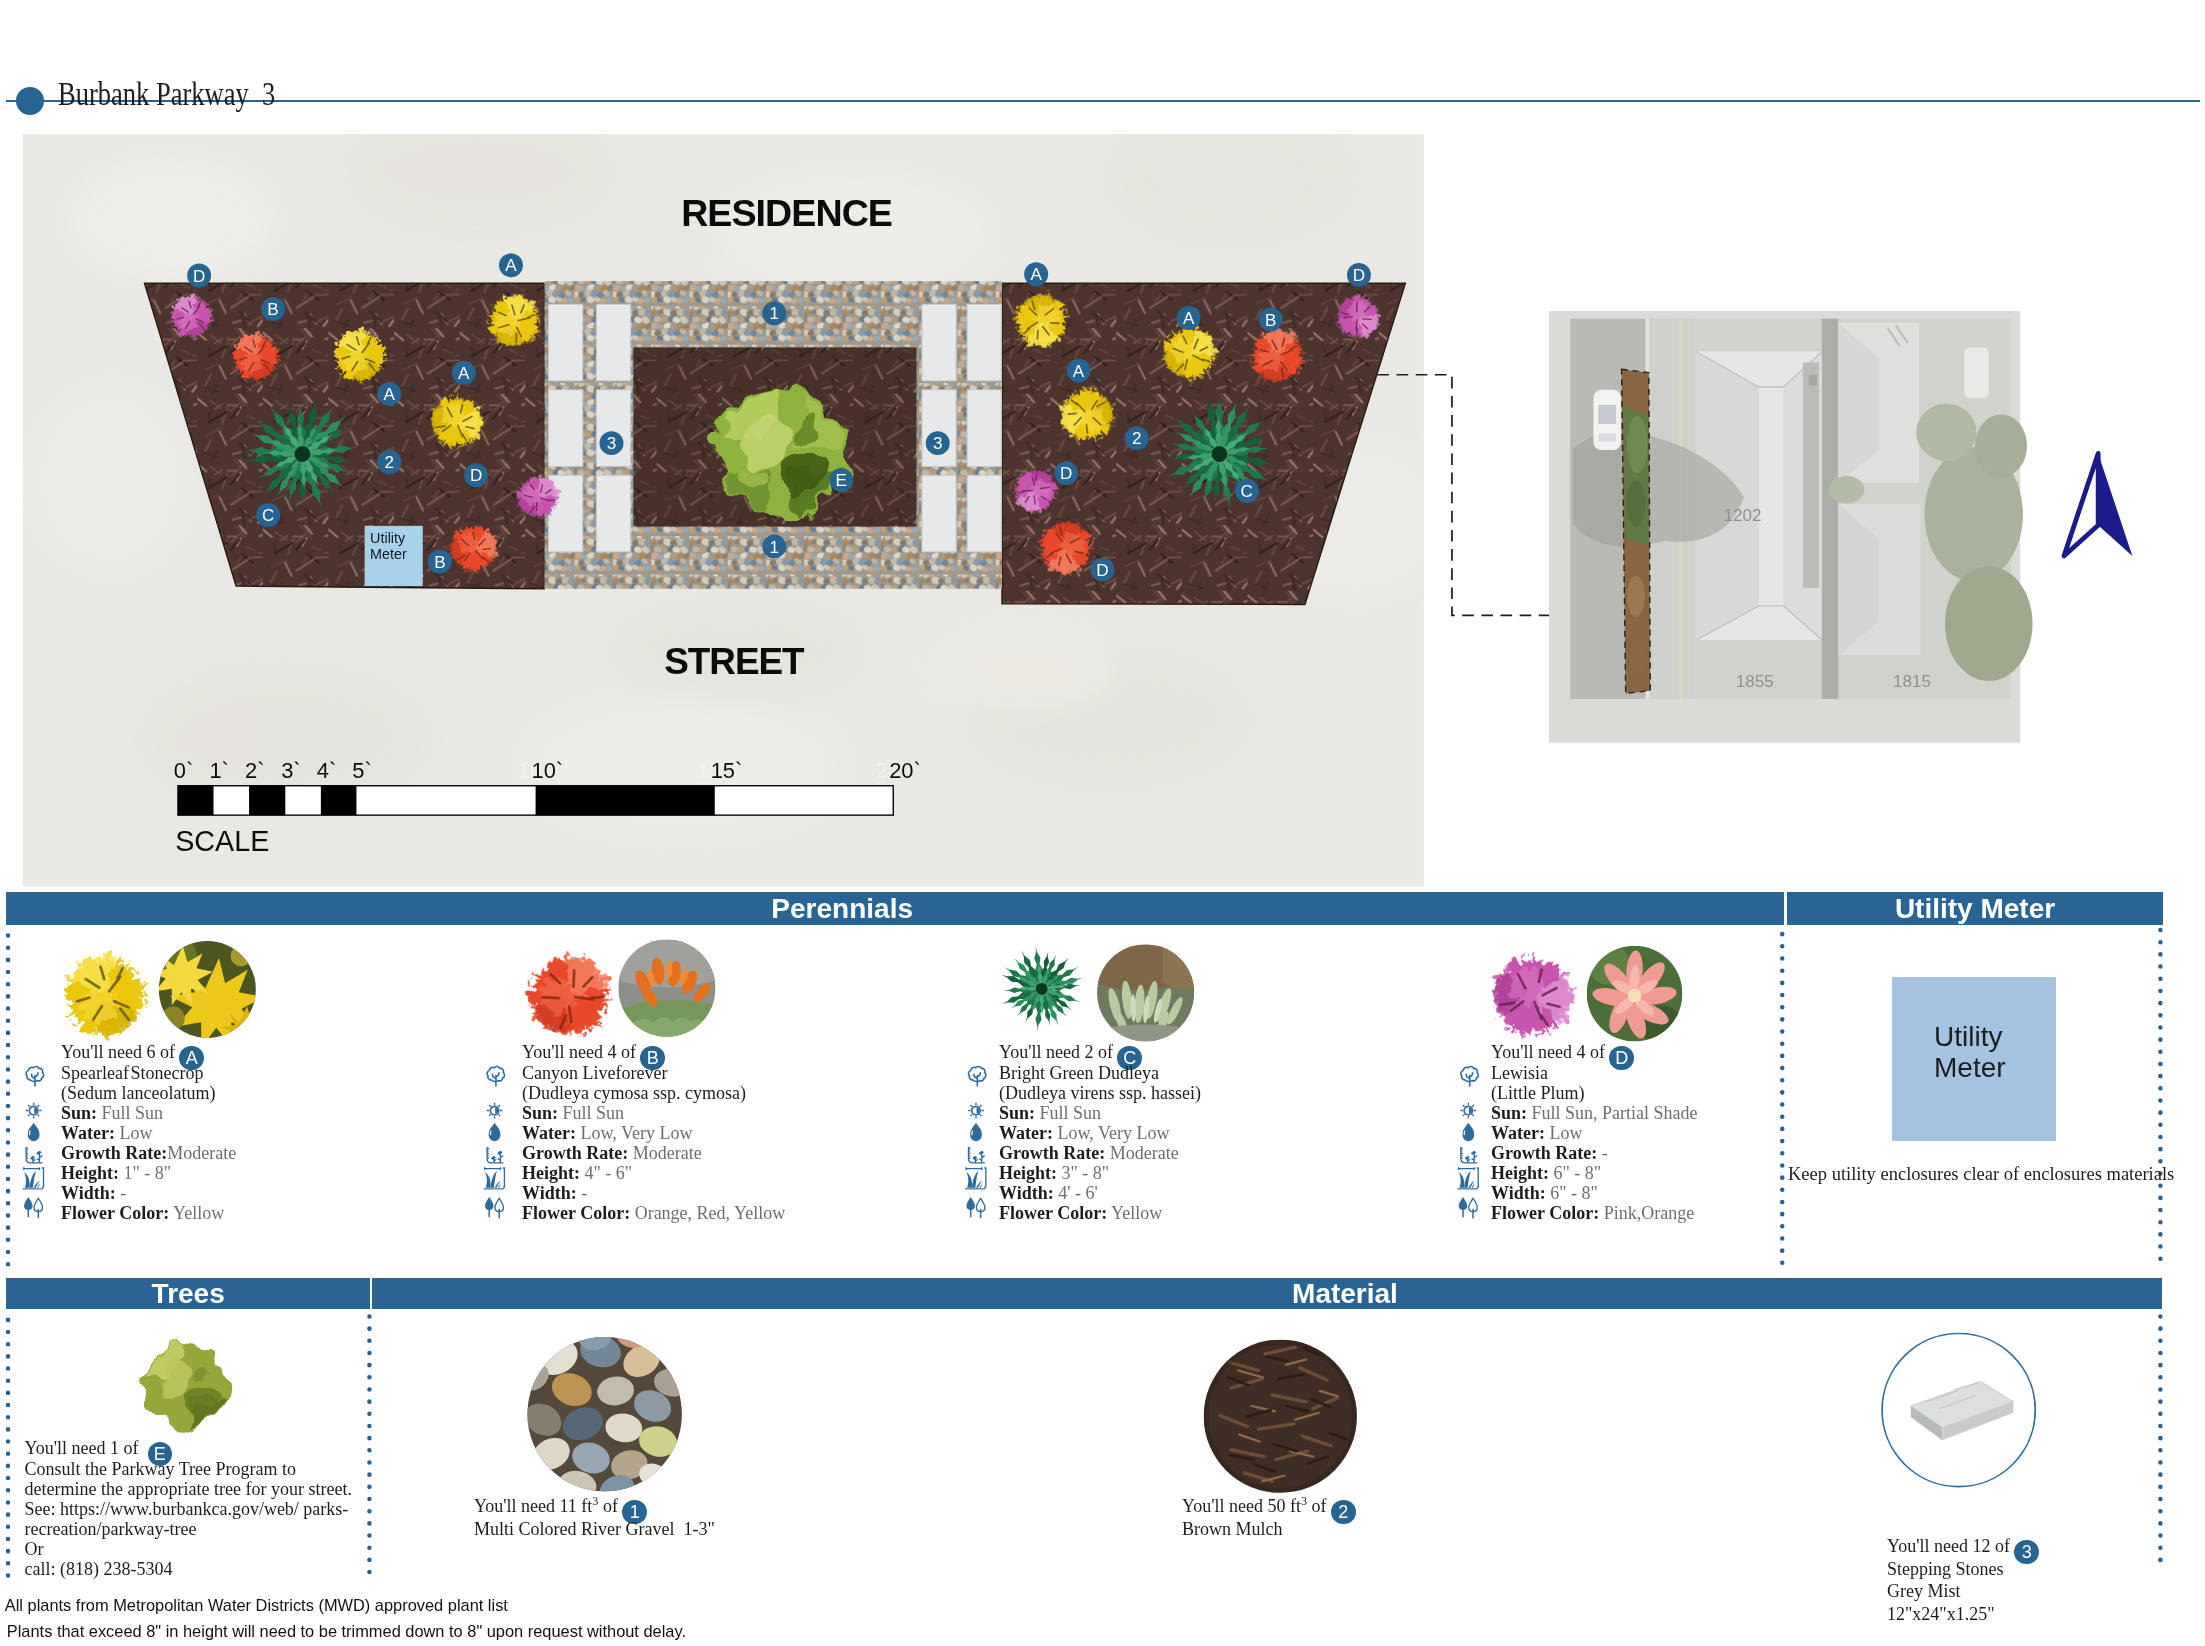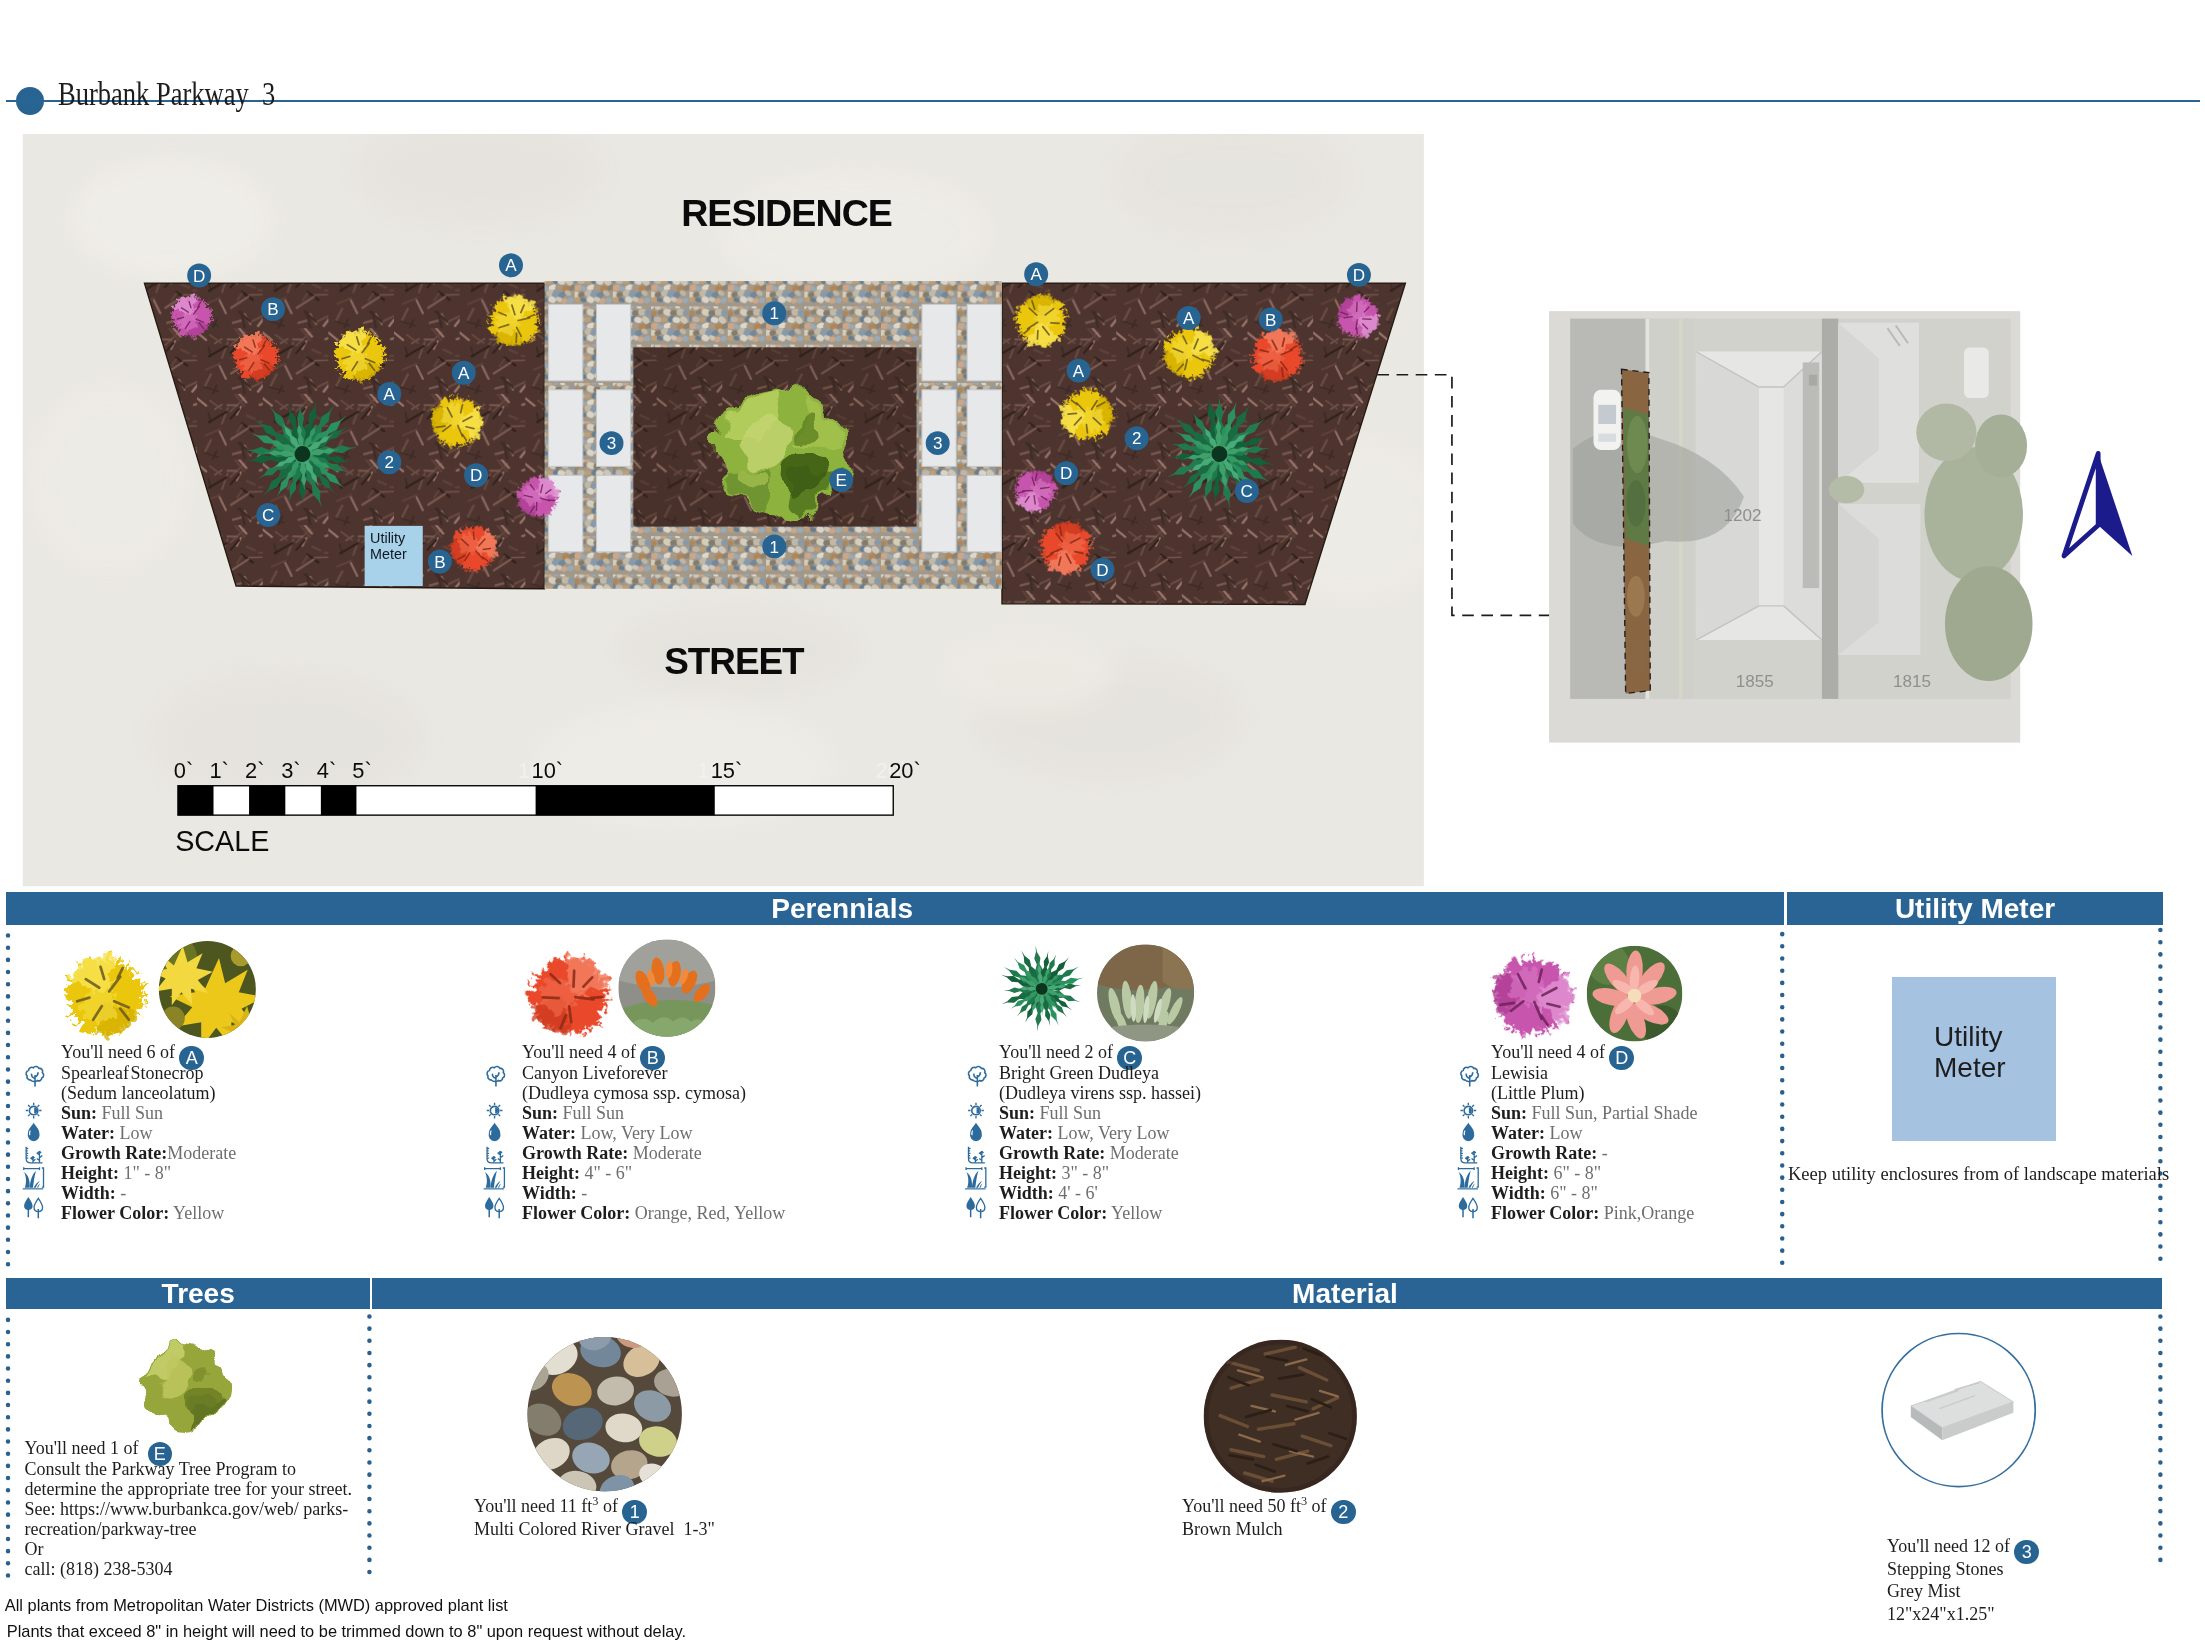--- a/index.html
+++ b/index.html
@@ -842,21 +842,21 @@
     </g>
   </svg>
 
 <div class="bar" style="left:6.2px;top:892px;width:1778px;height:33px;"></div>
 <div class="bartitle" style="left:6.2px;top:893px;width:1672px;">Perennials</div>
 
 <div class="bar" style="left:1787px;top:892px;width:376px;height:33px;"></div>
 <div class="bartitle" style="left:1787px;top:893px;width:376px;">Utility Meter</div>
 
 <div class="bar" style="left:6.2px;top:1278px;width:364px;height:31px;"></div>
-<div class="bartitle" style="left:6.2px;top:1278px;width:364px;padding-left:10px;">Trees</div>
+<div class="bartitle" style="left:6.2px;top:1278px;width:364px;">Trees</div>
 
 <div class="bar" style="left:372px;top:1278px;width:1790px;height:31px;"></div>
 <div class="bartitle" style="left:372px;top:1278px;width:1946px;text-align:center;">Material</div>
 
 <div class="entry" style="left:61px;top:1042px;">
 You'll need 6 of <span class="lc">A</span><br>
 Spearleaf Stonecrop<br>
 (Sedum lanceolatum)<br>
 <b>Sun:</b> <span class="v">Full Sun</span><br>
 <b>Water:</b> <span class="v">Low</span><br>
@@ -898,21 +898,21 @@
 <b>Water:</b> <span class="v">Low</span><br>
 <b>Growth Rate:</b> <span class="v">-</span><br>
 <b>Height:</b> <span class="v">6" - 8"</span><br>
 <b>Width:</b> <span class="v">6" - 8"</span><br>
 <b>Flower Color:</b> <span class="v">Pink,Orange</span>
 </div>
 
 <div class="abs" style="left:1892px;top:977px;width:164px;height:164px;background:#a5c2e0;"></div>
 <div class="abs" style="left:1934px;top:1021px;font-size:28px;line-height:31px;color:#1d1d1d;">Utility<br>Meter</div>
 
-<div class="abs ser" style="left:1788px;top:1164px;font-size:18.5px;color:#1d1d1d;">Keep utility enclosures from of landscape materials</div>
+<div class="abs ser" style="left:1788px;top:1164px;font-size:18.5px;color:#1d1d1d;">Keep utility enclosures clear of enclosures materials</div>
 
 <div class="entry" style="left:24.6px;top:1438px;">
 You'll need 1 of &nbsp;<span class="lc">E</span><br>
 Consult the Parkway Tree Program to<br>
 determine the appropriate tree for your street.<br>
 See: https://www.burbankca.gov/web/ parks-<br>
 recreation/parkway-tree<br>
 Or<br>
 call: (818) 238-5304
 </div>

